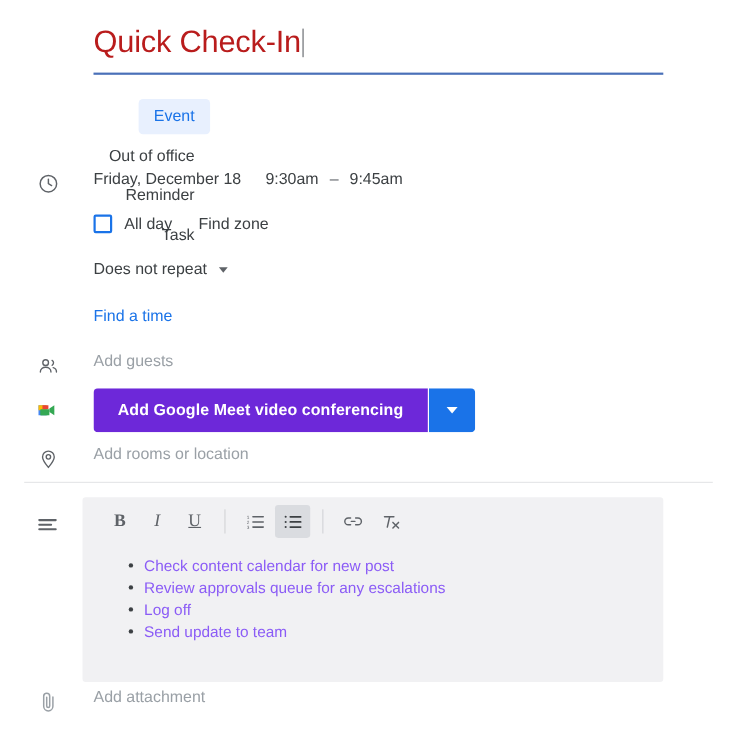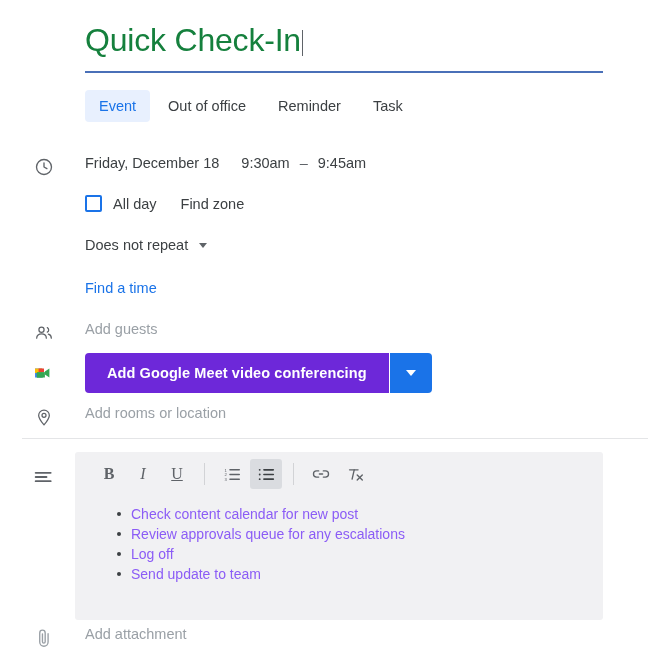--- a/index.html
+++ b/index.html
@@ -17,22 +17,22 @@
   }
 
   
   .title-row {
     position: absolute;
     left: 85px;
     top: 22px;
     width: 518px;
   }
   .title-input {
-    font-size: 32px;
-    color: #15803d;
+    font-size: 28px;
+    color: #b91c1c;
     letter-spacing: -0.2px;
     padding-bottom: 12px;
     border-bottom: 2px solid #4a70b8;
     white-space: nowrap;
     position: relative;
   }
   .caret {
     display: inline-block;
     width: 1px;
     height: 26px;
@@ -42,20 +42,21 @@
   }
 
   
   .tabs {
     position: absolute;
     left: 85px;
     top: 90px;
     display: flex;
     align-items: flex-end;
     gap: 4px;
+    flex-direction: column;
   }
   .tab {
     font-size: 14.5px;
     color: #3c4043;
     padding: 8px 14px;
     border-radius: 4px;
     white-space: nowrap;
     cursor: pointer;
   }
   .tab.active {

